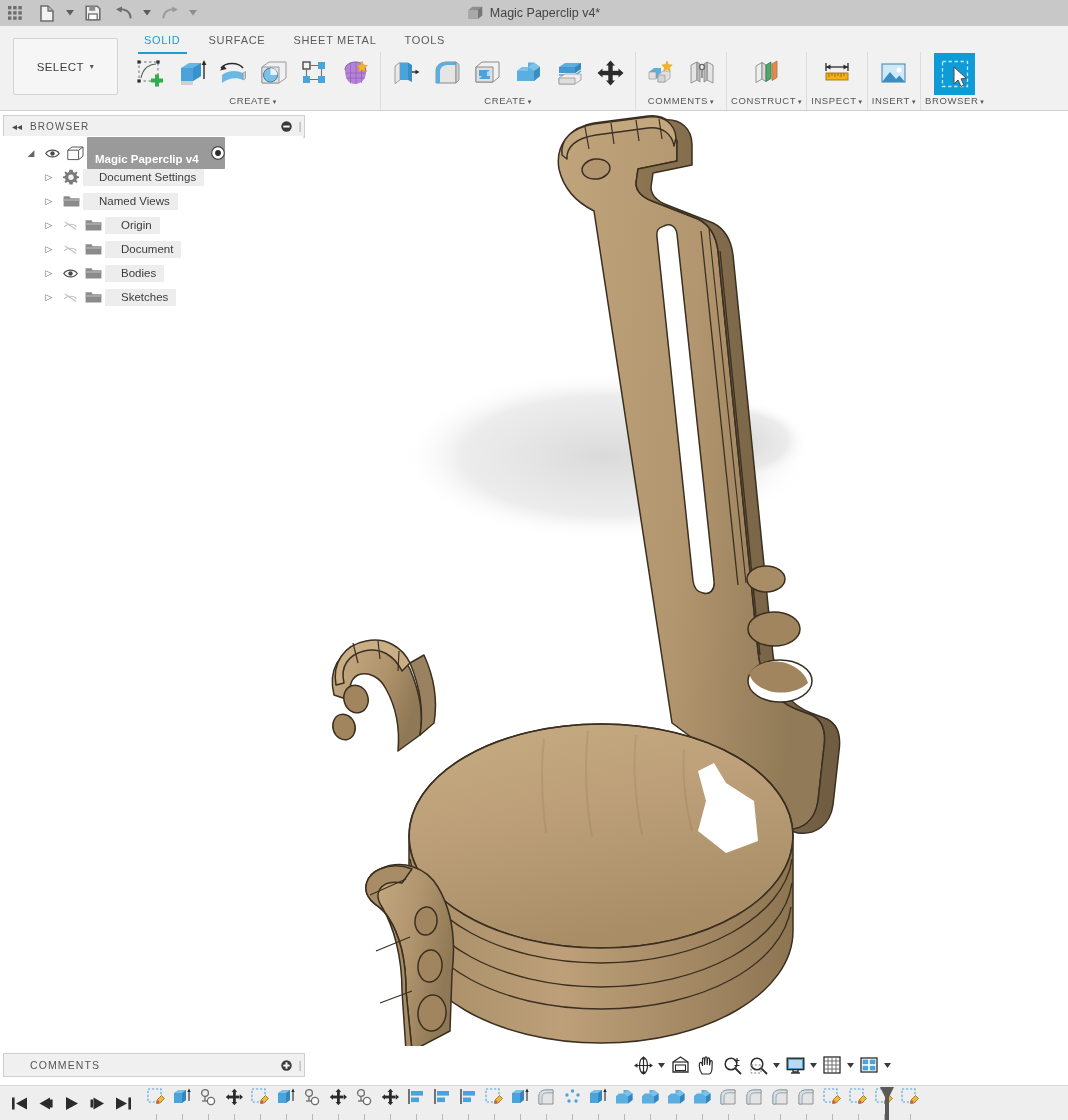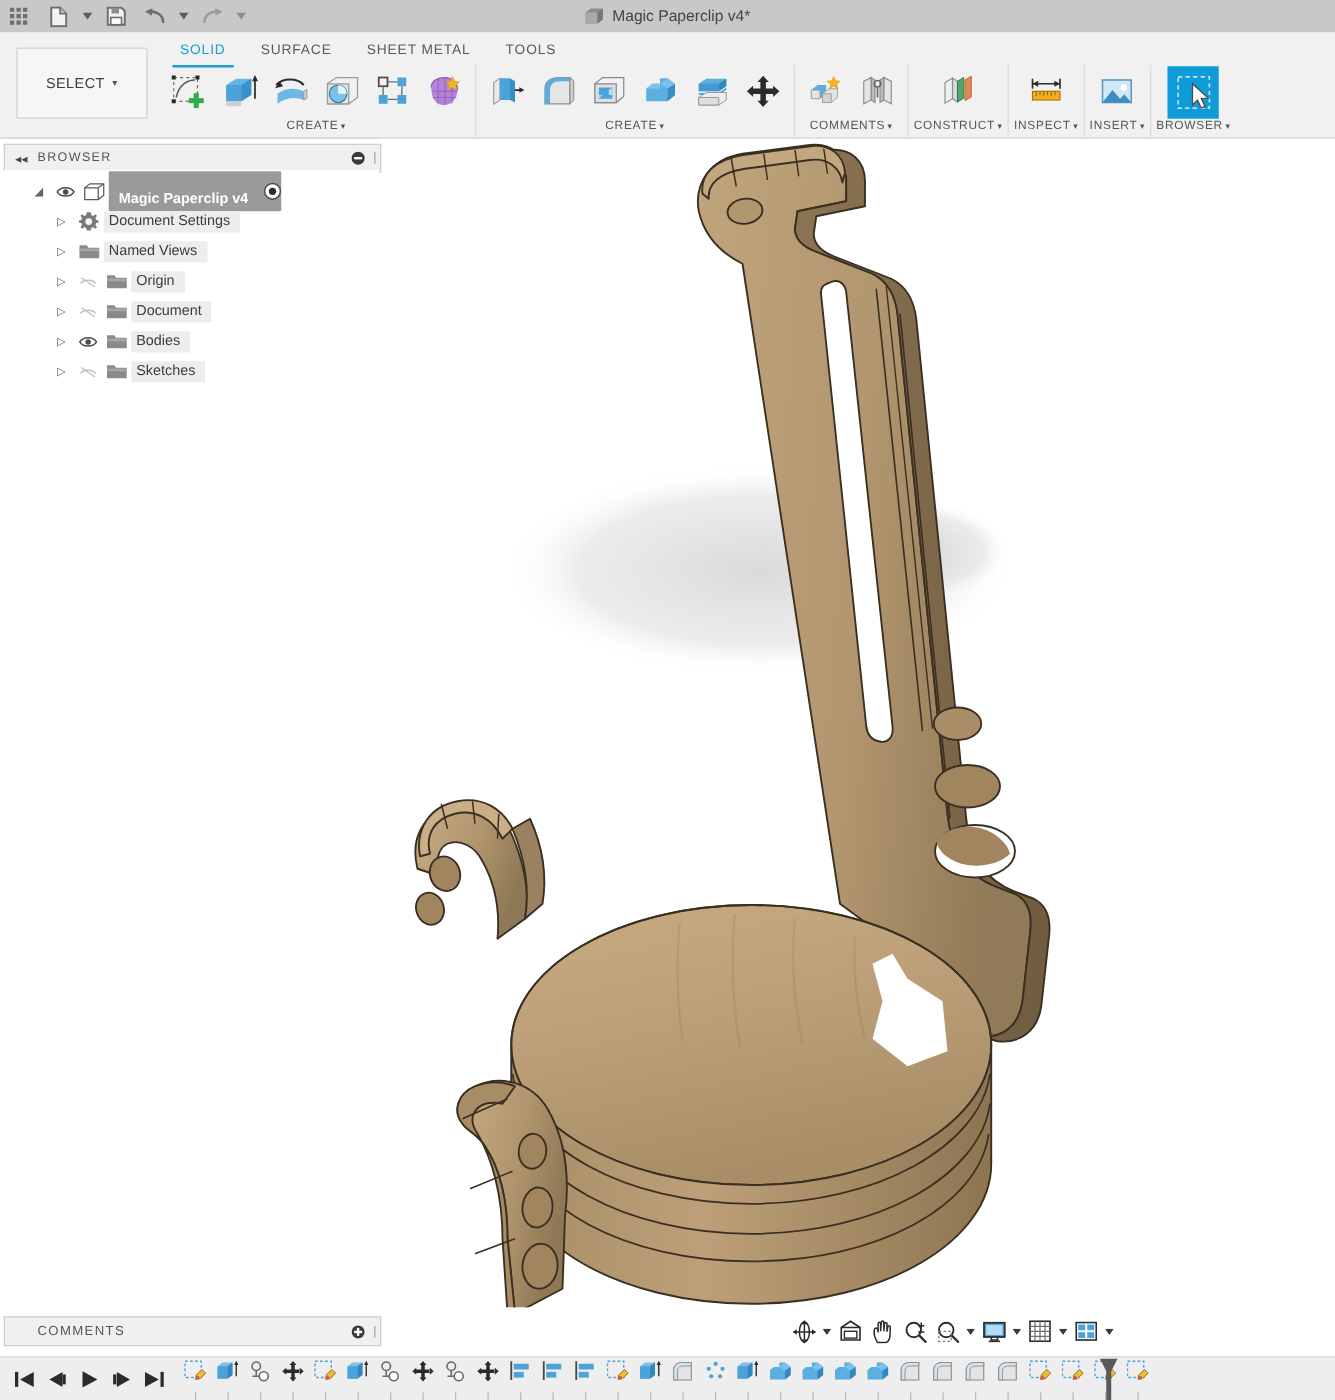--- a/index.html
+++ b/index.html
@@ -81,21 +81,21 @@
   .browser-body {
     position:absolute; left:3px; top:136px; width:300px; height:910px;
     background:#ffffff;
   }
   .tree { position:absolute; left:0; top:5px; width:300px; }
   .node { height:24px; display:flex; align-items:center; font-size:11.5px;
           color:#3c3c3c; cursor:default; }
   .node .arrow { width:20px; text-align:center; font-size:9px; color:#666; flex:none; }
   .node .eye { width:22px; display:flex; align-items:center; justify-content:center; flex:none; }
   .node .folder { width:24px; display:flex; align-items:center; justify-content:center; flex:none; }
-  .node .nlabel { padding:2px 8px 3px 4px; border-radius:1px; white-space:nowrap; }
+  .node .nlabel { padding:2px 8px 3px 16px; border-radius:1px; white-space:nowrap; }
   .node.root { padding-left:18px; }
   .node.root .nlabel { background:#9a9a9a; color:#ffffff; font-weight:bold;
                        padding:16px 26px 4px 8px; }
   .node.child { padding-left:36px; }
   .node.child .nlabel { background:#ededed; }
   .node .radio { width:22px; display:flex; align-items:center; justify-content:center;
                  margin-left:-18px; flex:none; }
 
   
   .canvas {

